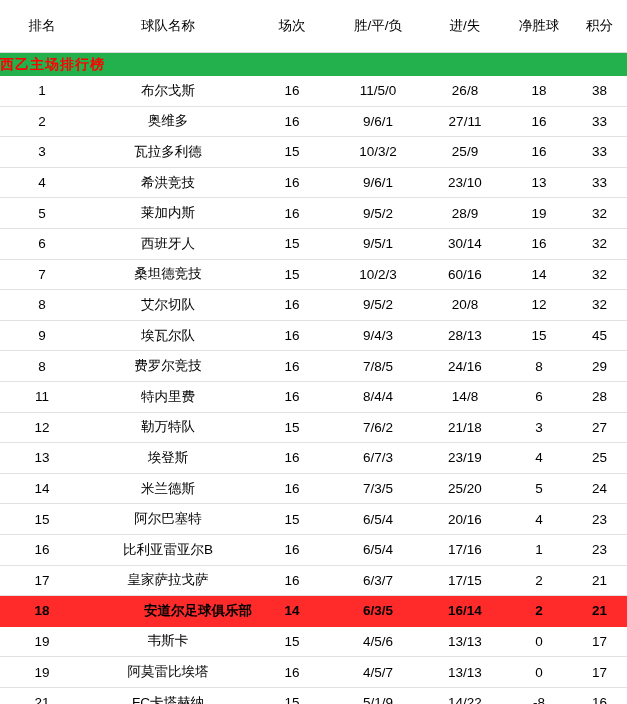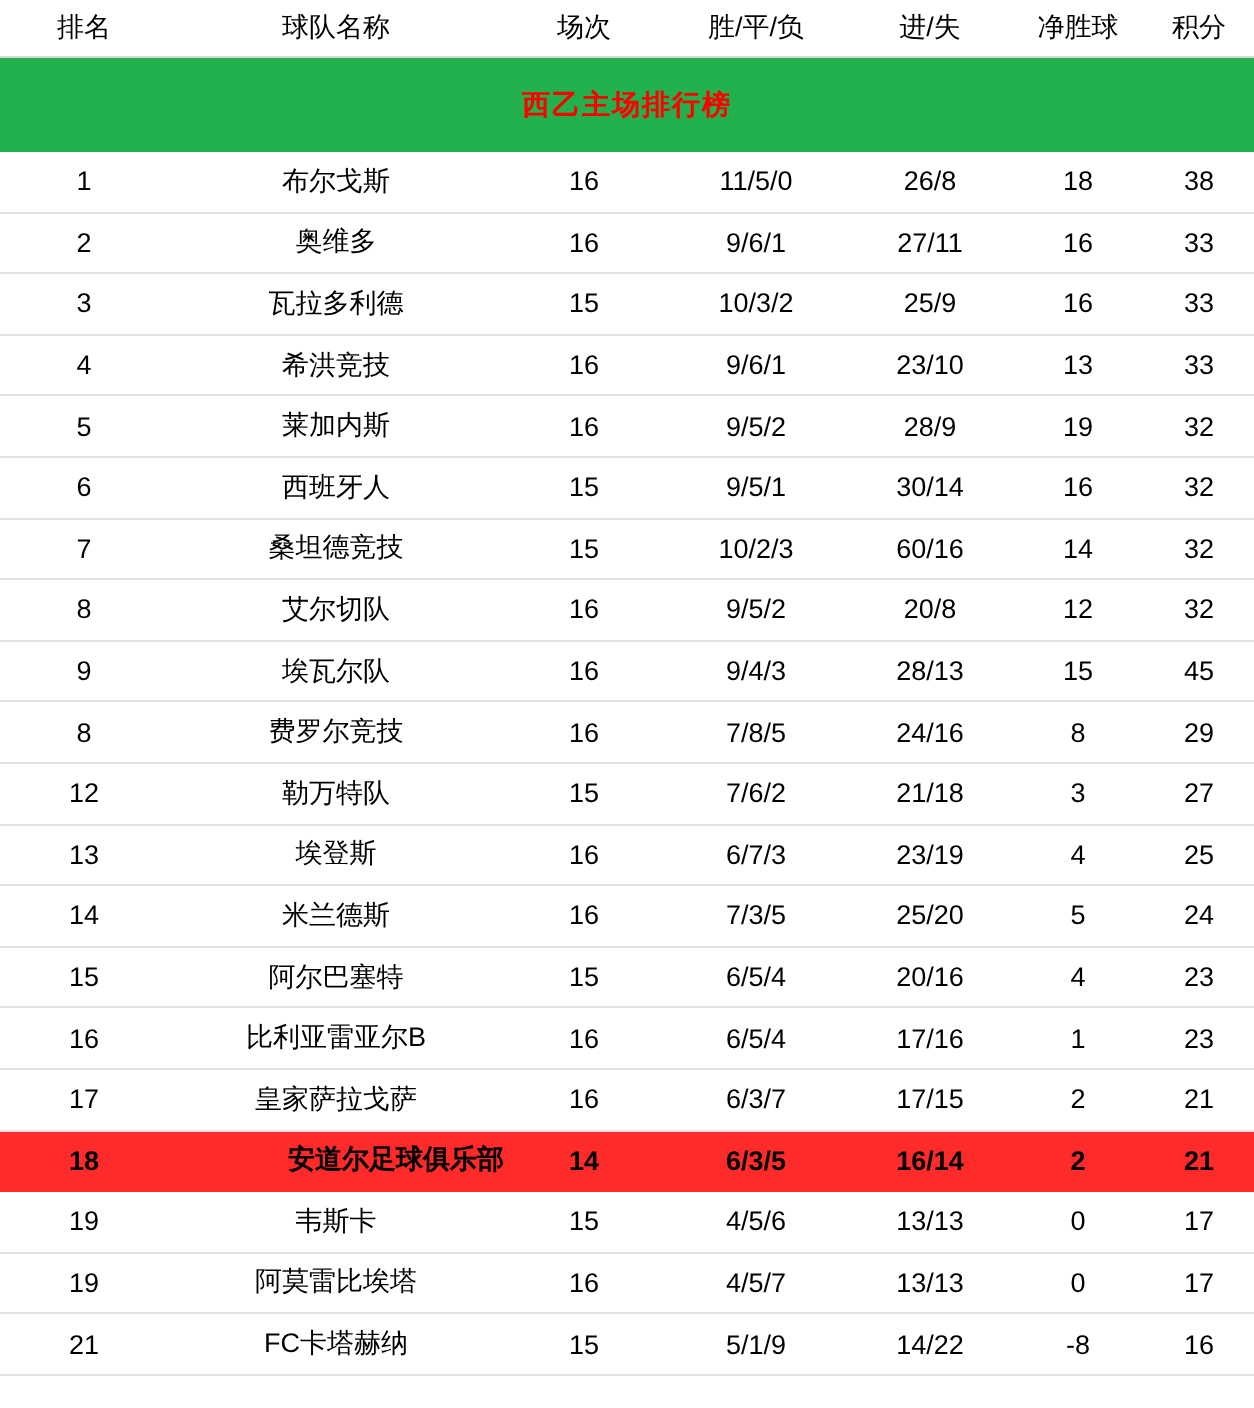--- a/index.html
+++ b/index.html
@@ -20,33 +20,33 @@
   table.standings {
     width: 627px;
     border-collapse: collapse;
     table-layout: fixed;
   }
   .title-row td {
     background: #22b14c;
     color: #ff0000;
     font-size: 14px;
     font-weight: bold;
-    text-align: center;
+    text-align: left;
     height: 23px;
     line-height: 23px;
-    padding: 12px;
+    padding: 0;
     letter-spacing: 1px;
   }
   thead.head-row th {
     font-size: 13.5px;
     font-weight: normal;
     color: #000000;
     background: #ffffff;
     height: 28px;
-    padding: 0;
+    padding: 12px;
     text-align: center;
     border-bottom: 1px solid #d9d9d9;
   }
   tbody tr.data-row td {
     font-size: 13.5px;
     color: #000000;
     height: 29.6px;
     padding: 0;
     text-align: center;
     border-bottom: 1px solid #e2e2e2;
@@ -188,20 +188,29 @@
         <tr class="data-row">
           <td class="rank-cell">8</td>
           <td class="team-cell">费罗尔竞技</td>
           <td class="played-cell">16</td>
           <td class="wdl-cell">7/8/5</td>
           <td class="goals-cell">24/16</td>
           <td class="gd-cell">8</td>
           <td class="points-cell">29</td>
         </tr>
         <tr class="data-row">
+          <td class="rank-cell">11</td>
+          <td class="team-cell">特内里费</td>
+          <td class="played-cell">16</td>
+          <td class="wdl-cell">8/4/4</td>
+          <td class="goals-cell">14/8</td>
+          <td class="gd-cell">6</td>
+          <td class="points-cell">28</td>
+        </tr>
+        <tr class="data-row">
           <td class="rank-cell">12</td>
           <td class="team-cell">勒万特队</td>
           <td class="played-cell">15</td>
           <td class="wdl-cell">7/6/2</td>
           <td class="goals-cell">21/18</td>
           <td class="gd-cell">3</td>
           <td class="points-cell">27</td>
         </tr>
         <tr class="data-row">
           <td class="rank-cell">13</td>

